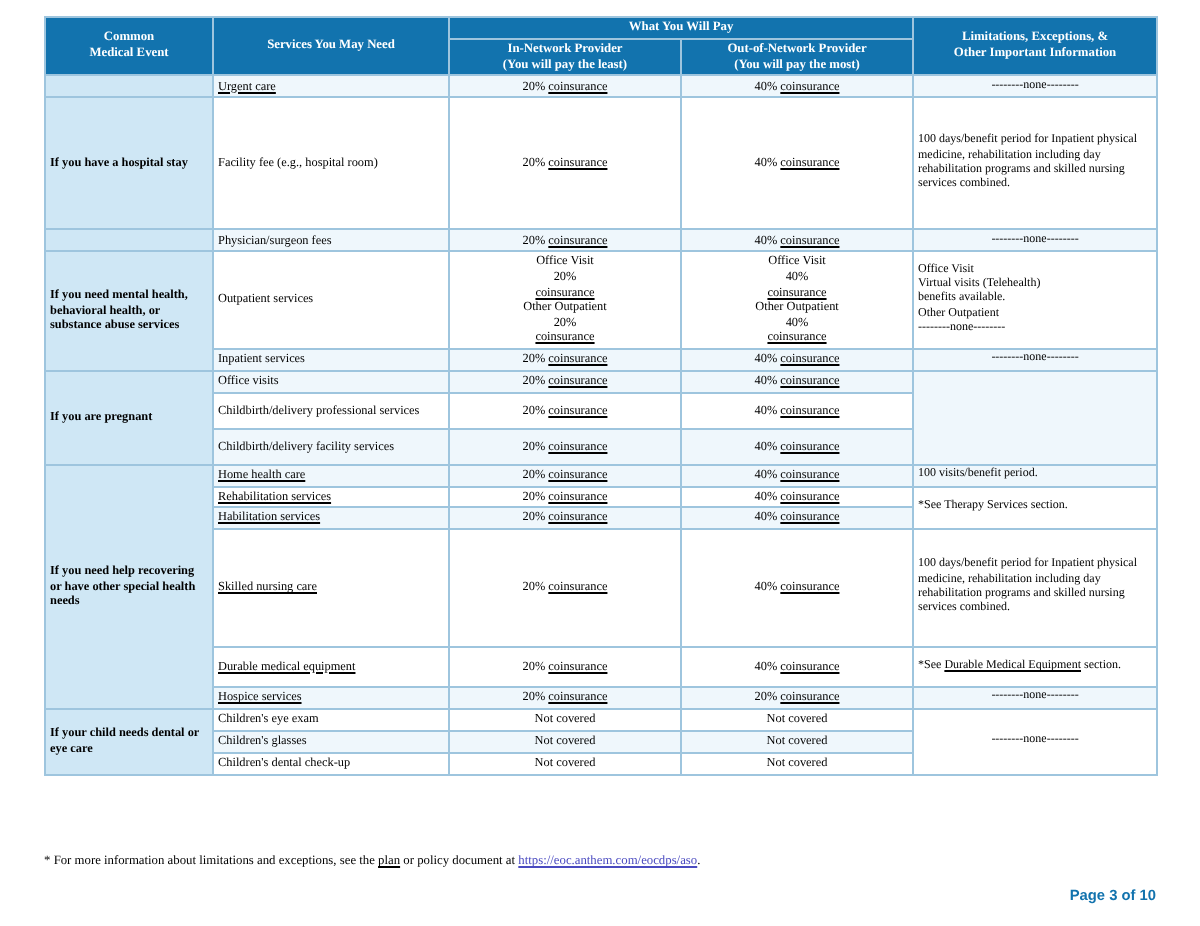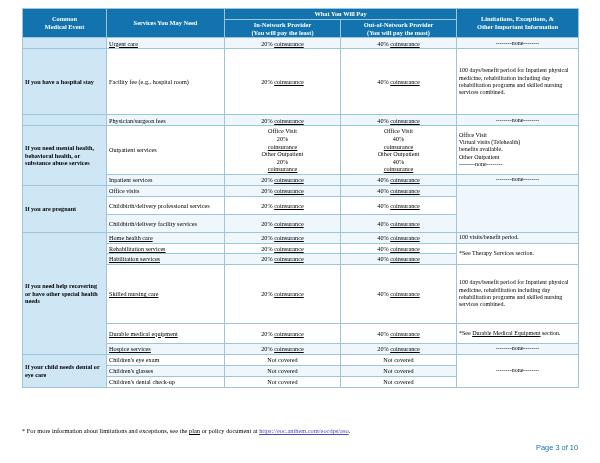--- a/index.html
+++ b/index.html
@@ -95,21 +95,21 @@
   .footnote .link {
     color: #4a4ac0;
     text-decoration: underline;
   }
   .pagenum {
     position: absolute;
     right: 22px;
     top: 443px;
     font-family: "Liberation Sans", "DejaVu Sans", sans-serif;
     font-size: 7.4px;
-    font-weight: normal;
+    font-weight: bold;
     color: #1273ae;
   }
   .stacked span { display: block; }
 </style>
 </head>
 <body>
 
 <div class="page">
 
   <table class="sbc">

